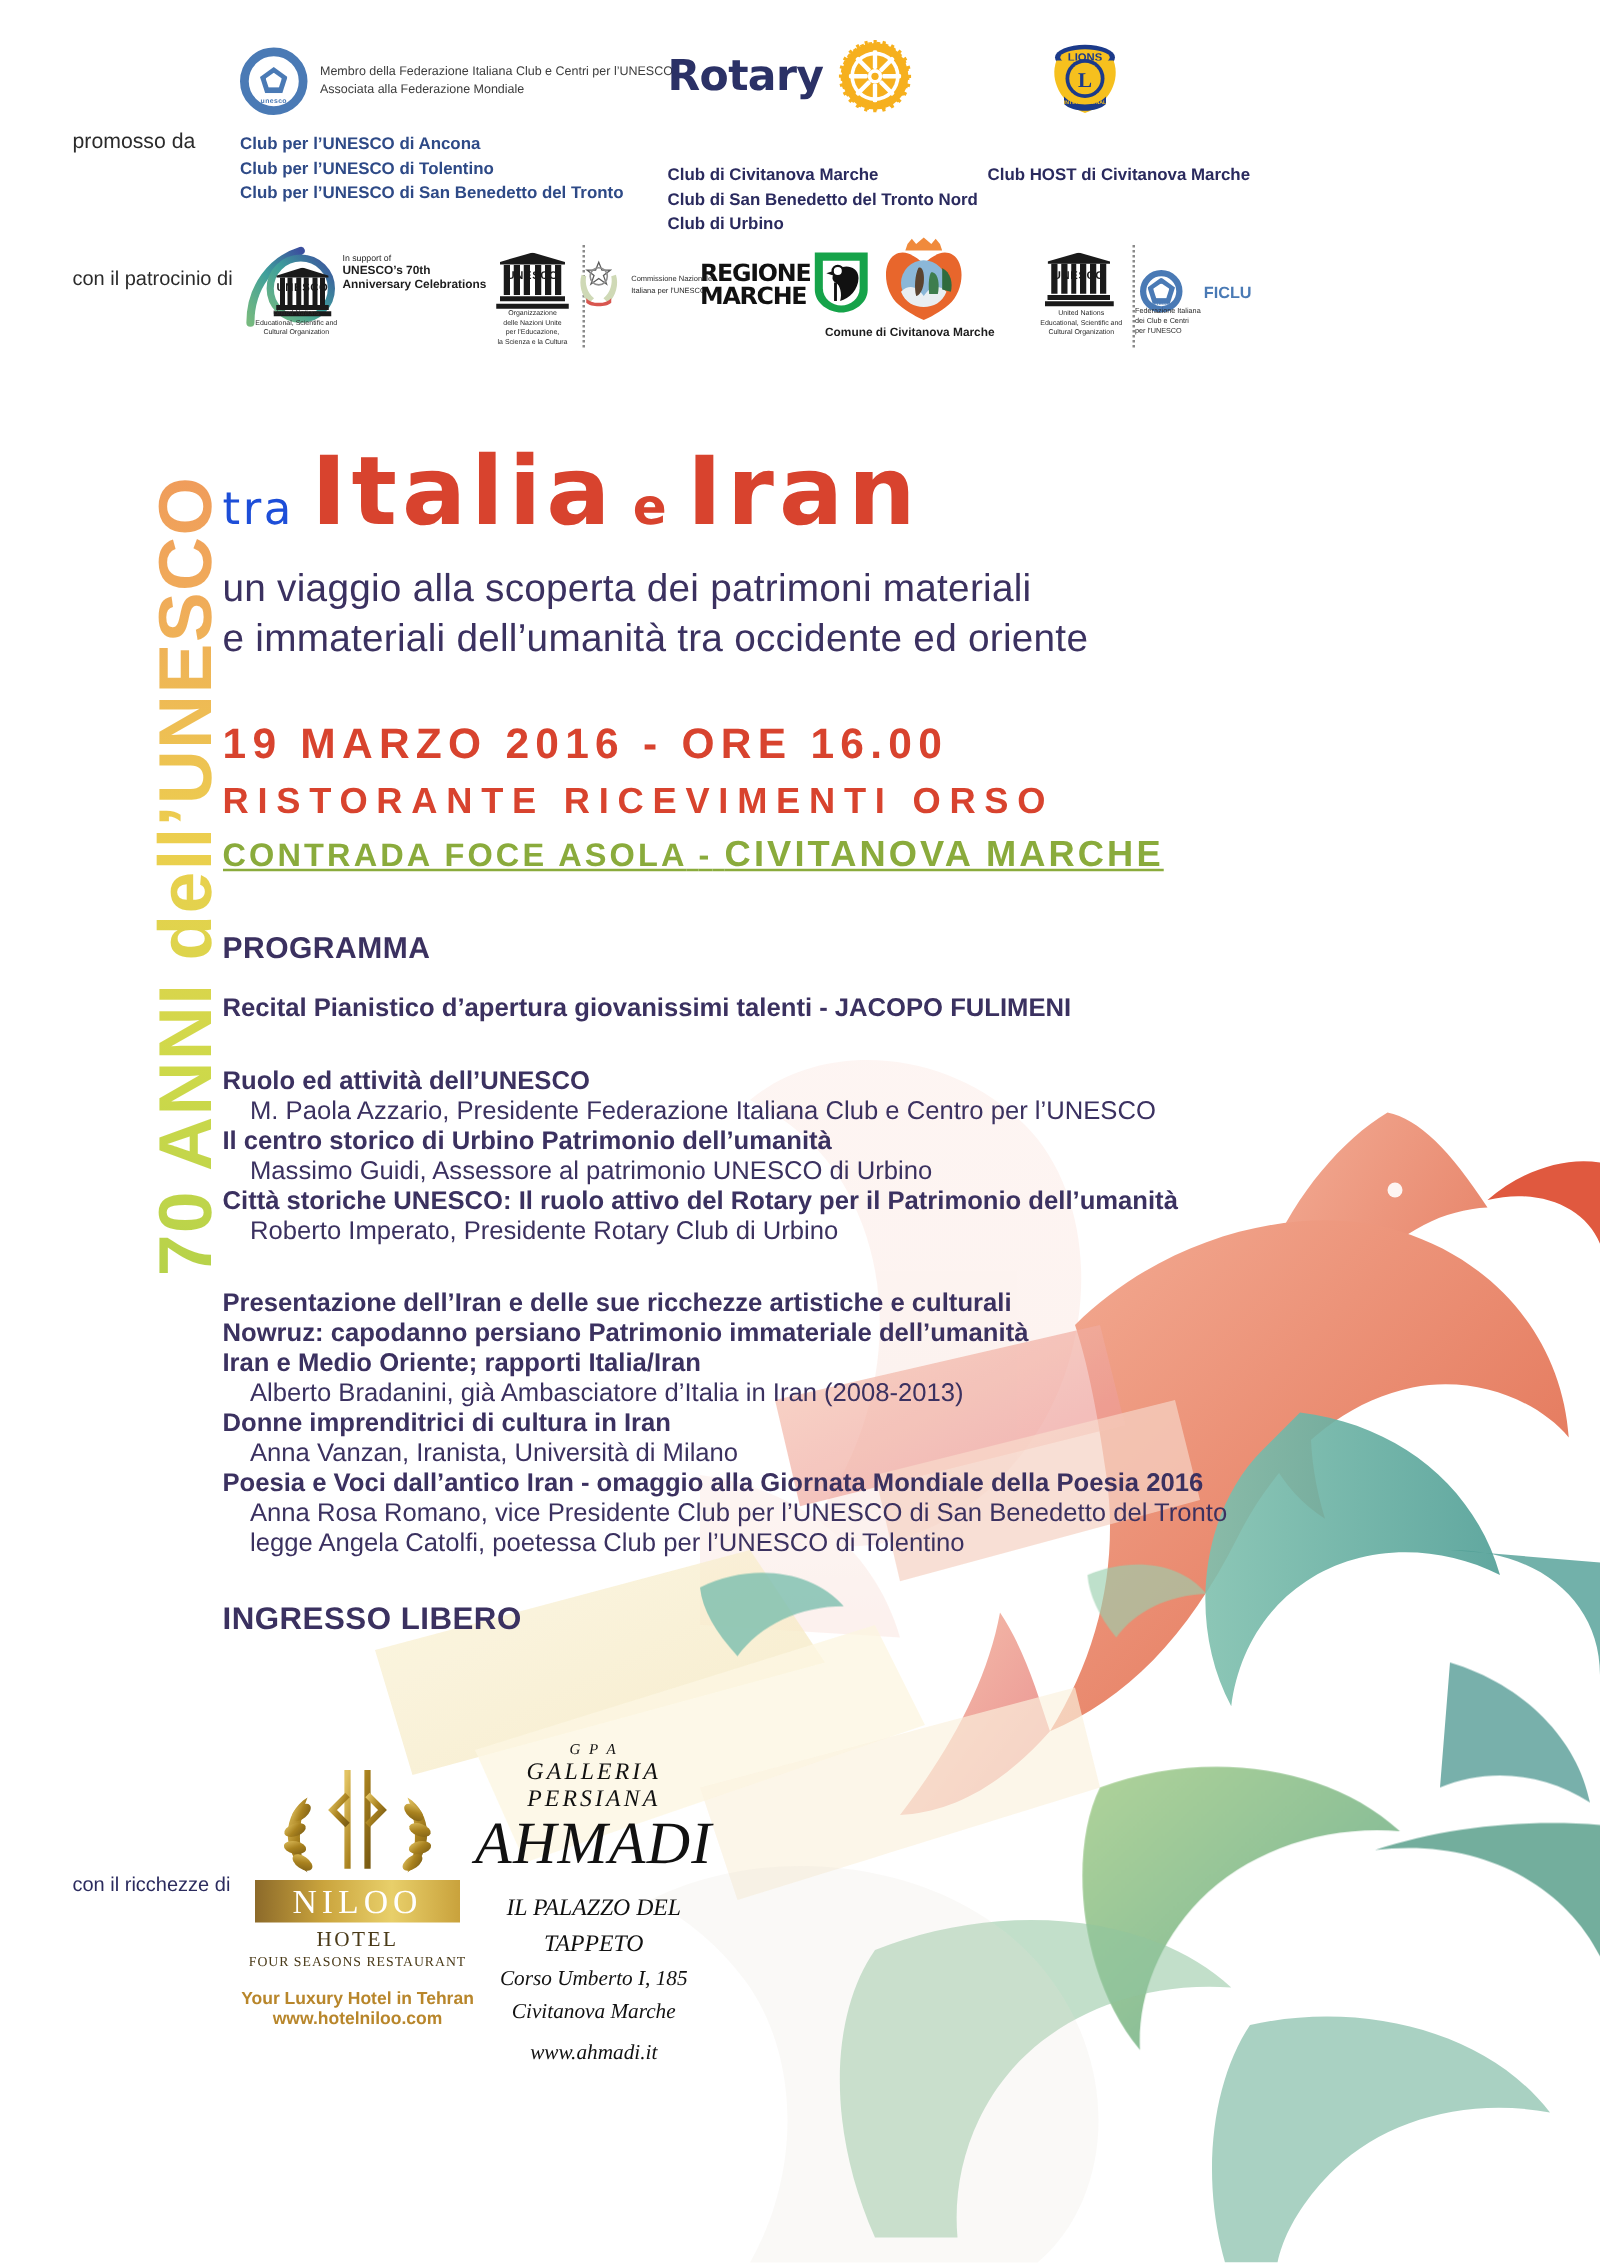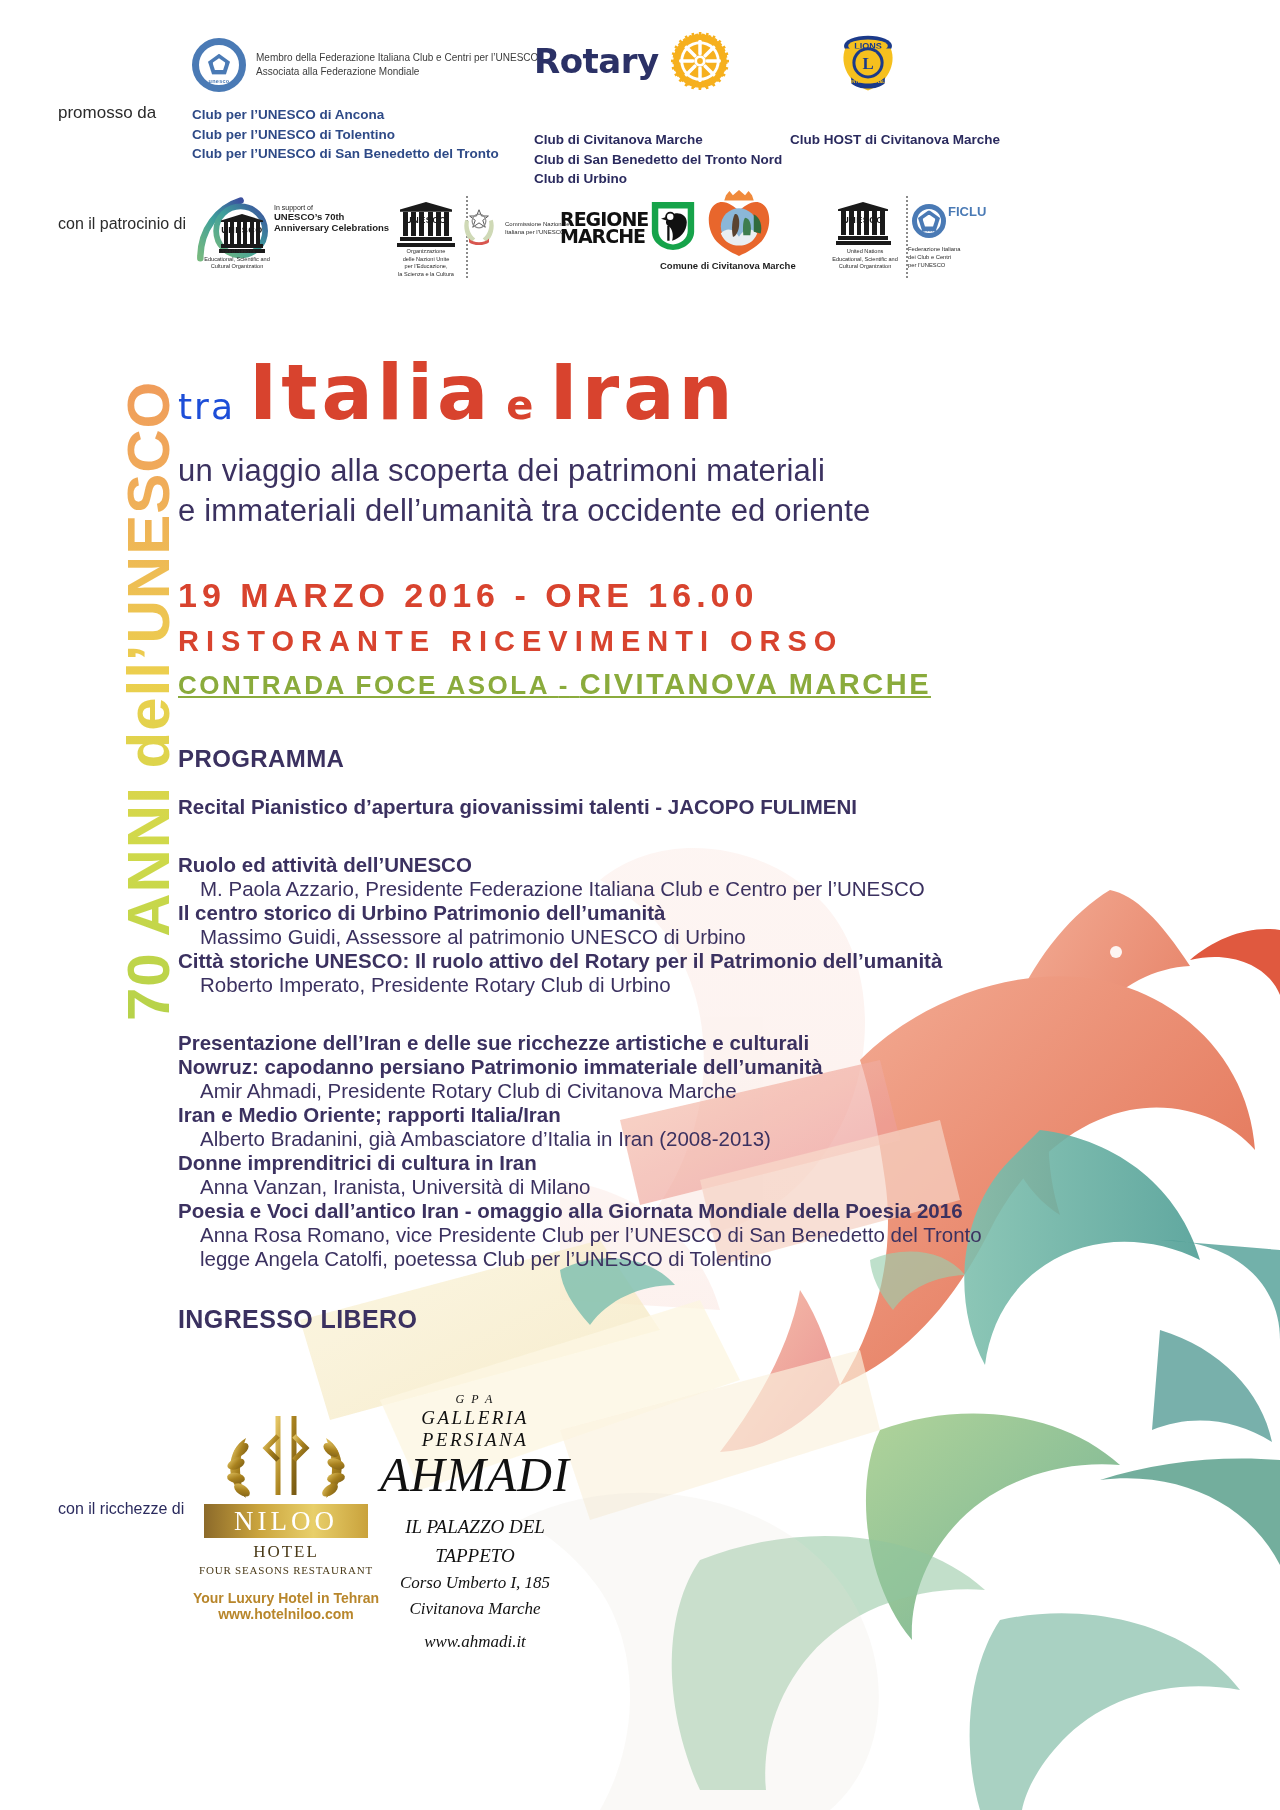--- a/index.html
+++ b/index.html
@@ -454,21 +454,21 @@
     <div class="word">UNESCO</div>
   </div>
 </div>
 <div class="band micro" style="left:826px; top:248px; width:78px; white-space:pre-line;">United Nations
 Educational, Scientific and
 Cultural Organization</div>
 
 <div class="band" style="left:906px; top:196px; width:1px; height:82px;
      border-left:2px dotted #8a8a8a;"></div>
 
-<div class="band" style="left:912px; top:204px; display:flex; gap:2px;">
+<div class="band" style="left:912px; top:216px; display:flex; align-items:center; gap:17px;">
   <span class="unesco-round" style="width:34px;height:34px;border-width:5px;">
     <span class="tinytxt" style="font-size:3.6px; bottom:0;">unesco</span>
   </span>
   <span class="ficlu-word">FICLU</span>
 </div>
 <div class="band micro-l" style="left:908px; top:246px; width:84px; white-space:pre-line; font-size:5.8px;">Federazione Italiana
 dei Club e Centri
 per l’UNESCO</div>
 
 <div id="vert">70 ANNI dell’UNESCO</div>
@@ -510,21 +510,20 @@
   <div class="p-bold">Ruolo ed attività dell’UNESCO</div>
   <div class="p-reg">M. Paola Azzario, Presidente Federazione Italiana Club e Centro per l’UNESCO</div>
   <div class="p-bold">Il centro storico di Urbino Patrimonio dell’umanità</div>
   <div class="p-reg">Massimo Guidi, Assessore  al patrimonio UNESCO di Urbino</div>
   <div class="p-bold">Città storiche UNESCO: Il ruolo attivo del Rotary per il Patrimonio dell’umanità</div>
   <div class="p-reg">Roberto Imperato, Presidente Rotary Club di Urbino</div>
 
   <div class="gap-l"></div>
   <div class="p-bold">Presentazione dell’Iran e delle sue ricchezze artistiche e culturali</div>
   <div class="p-bold">Nowruz: capodanno persiano Patrimonio immateriale dell’umanità</div>
-  <div class="p-reg">Amir Ahmadi, Presidente Rotary Club di Civitanova Marche</div>
   <div class="p-bold">Iran e Medio Oriente; rapporti Italia/Iran</div>
   <div class="p-reg">Alberto Bradanini, già Ambasciatore d’Italia in Iran (2008-2013)</div>
   <div class="p-bold">Donne imprenditrici di cultura in Iran</div>
   <div class="p-reg">Anna Vanzan, Iranista, Università di Milano</div>
   <div class="p-bold">Poesia  e Voci dall’antico Iran - omaggio alla Giornata Mondiale della Poesia 2016</div>
   <div class="p-reg">Anna Rosa Romano, vice Presidente Club per l’UNESCO di San Benedetto del Tronto</div>
   <div class="p-reg">legge  Angela Catolfi, poetessa Club per l’UNESCO di Tolentino</div>
 
   <div class="gap-l"></div>
   <div class="ingresso">INGRESSO LIBERO</div>

